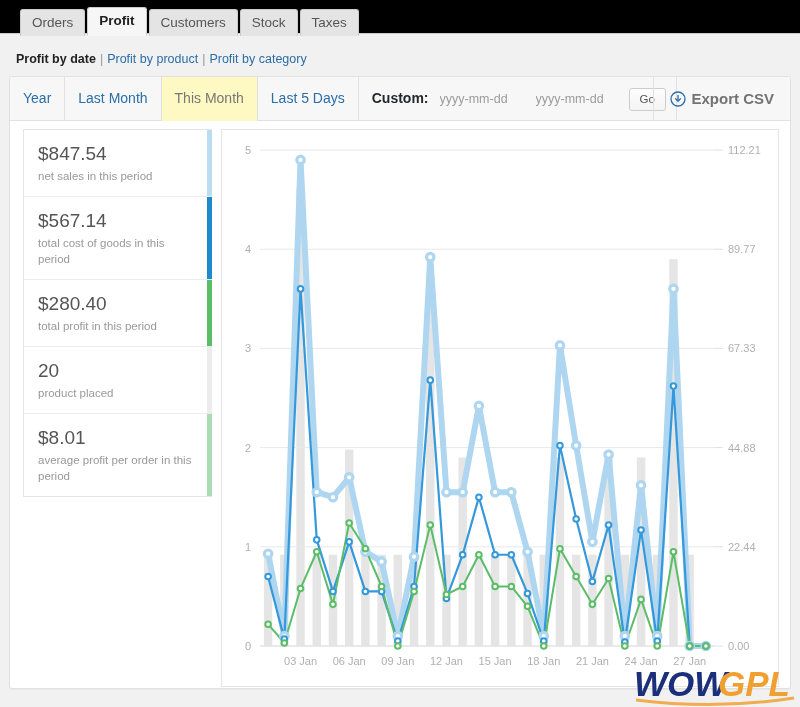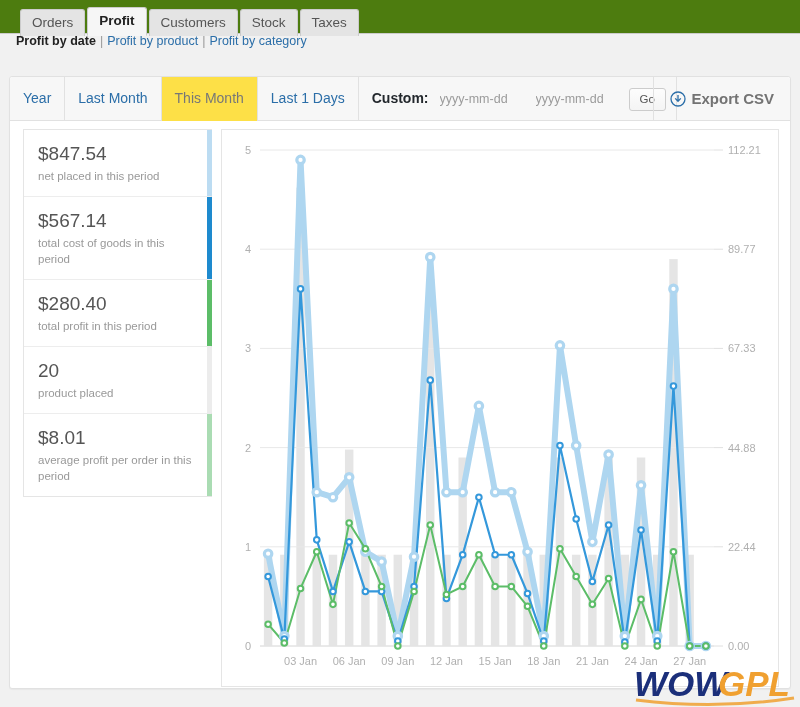--- a/index.html
+++ b/index.html
@@ -15,21 +15,21 @@
     background: #f1f1f1;
     overflow: hidden;
   }
 
   
   .nav-tab-wrapper {
     position: absolute; left: 0; top: 0; width: 800px; height: 34px;
     border-bottom: 1px solid #cccccc;
     box-sizing: border-box;
     padding-left: 20px;
-    background: #4d7c0f;
+    background: #000000;
   }
   .nav-tab {
     display: inline-block;
     margin: 7px 2px -1px 0;
     padding: 5px 11px 6px 11px;
     font-size: 13.5px;
     line-height: 15px;
     color: #555;
     background: #e4e4e4;
     border: 1px solid #ccc;
@@ -41,21 +41,21 @@
   .nav-tab.active {
     background: #f6f6f6;
     border-bottom: 1px solid #f6f6f6;
     color: #222;
     font-weight: bold;
     padding-bottom: 7px;
   }
 
   
   .subsubsub {
-    position: absolute; left: 16px; top: 34px;
+    position: absolute; left: 16px; top: 52px;
     font-size: 12.5px; color: #444;
     white-space: nowrap;
   }
   .subsubsub b { color: #222; font-weight: bold; }
   .subsubsub .sep { color: #999; margin: 0 4px; }
   .subsubsub a { color: #2b6ea8; text-decoration: none; cursor: pointer; }
 
   
   .panel {
     position: absolute; left: 9px; top: 76px;
@@ -78,21 +78,21 @@
   .range-item {
     display: inline-block; height: 43px; line-height: 43px;
     padding: 0 13px;
     font-size: 14px; font-weight: normal;
     color: #2b6ea8;
     border-right: 1px solid #e1e1e1;
     cursor: pointer;
     vertical-align: top;
   }
   .range-item.current {
-    background: #fde047; color: #777;
+    background: #fef9c3; color: #777;
     height: 44px;
     text-align: center;
   }
   .range-custom {
     display: inline-block; height: 43px; line-height: 43px;
     padding: 0 10px 0 13px;
     font-size: 14px;
     color: #333;
     border-right: 1px solid #e1e1e1;
     vertical-align: top;
@@ -187,37 +187,37 @@
   </div>
 
   <div class="subsubsub">
     <b>Profit by date</b><span class="sep">|</span><a>Profit by product</a><span class="sep">|</span><a>Profit by category</a>
   </div>
 
   <div class="panel">
 
     <div class="chart-toolbar">
       <div class="range-list">
-        <span class="range-item">Year</span><span class="range-item">Last Month</span><span class="range-item current">This Month</span><span class="range-item">Last 1 Days</span><span class="range-custom"><span class="lbl">Custom:</span><input type="text" placeholder="yyyy-mm-dd" style=""><input type="text" placeholder="yyyy-mm-dd" style=""><span class="go-btn">Go</span></span>
+        <span class="range-item">Year</span><span class="range-item">Last Month</span><span class="range-item current">This Month</span><span class="range-item">Last 5 Days</span><span class="range-custom"><span class="lbl">Custom:</span><input type="text" placeholder="yyyy-mm-dd" style=""><input type="text" placeholder="yyyy-mm-dd" style=""><span class="go-btn">Go</span></span>
       </div>
       <div class="export-wrap">
         <a class="export-link"><svg width="16" height="16" viewBox="0 0 16 16">
               <circle cx="8" cy="8" r="7" fill="none" stroke="#2b6ea8" stroke-width="1.3"></circle>
               <path d="M8 4 L8 10 M5.2 7.4 L8 10.3 L10.8 7.4" fill="none" stroke="#2b6ea8" stroke-width="1.3"></path>
             </svg><span>Export CSV</span></a>
       </div>
     </div>
 
     <div class="chart-body">
 
       <div class="stats-list">
         <div class="stat">
           <span class="bar" style="background:#bcdcf2"></span>
           <div class="value">$847.54</div>
-          <div class="label">net placed in this period</div>
+          <div class="label">net sales in this period</div>
         </div>
         <div class="stat">
           <span class="bar" style="background:#1e8ace"></span>
           <div class="value">$567.14</div>
           <div class="label">total cost of goods in this period</div>
         </div>
         <div class="stat">
           <span class="bar" style="background:#5cbd68"></span>
           <div class="value">$280.40</div>
           <div class="label">total profit in this period</div>

